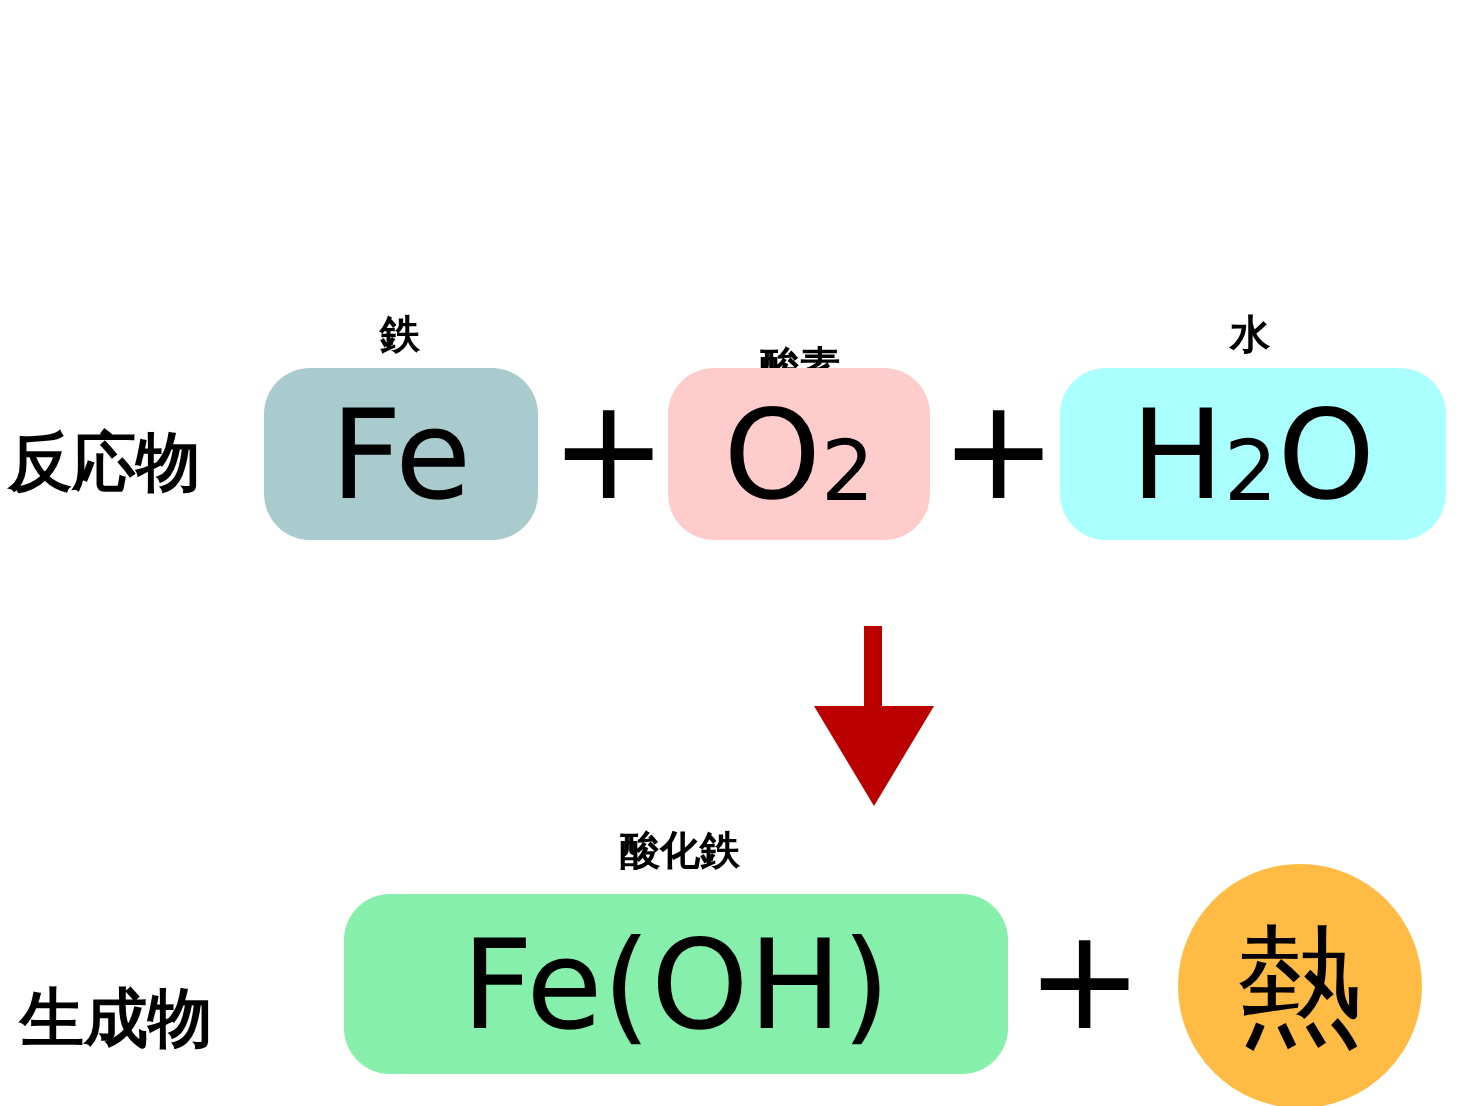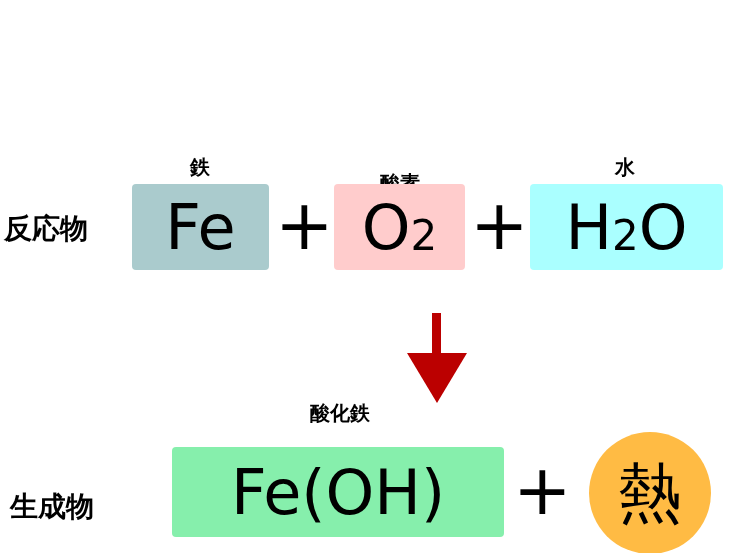--- a/index.html
+++ b/index.html
@@ -1,20 +1,20 @@
 <!DOCTYPE html>
 <html><head>
 <meta charset="utf-8">
 <style>
   html,body{margin:0;padding:0;background:#ffffff;}
   body{width:737px;height:553px;position:relative;overflow:hidden;font-family:"DejaVu Sans",sans-serif;color:#000;}
   .abs{position:absolute;}
   .label{font-weight:bold;font-size:20px;text-align:center;}
-  .rowlabel{font-size:28px;font-weight:bold;}
-  .box{border-radius:4px;display:flex;align-items:center;justify-content:center;font-size:62px;}
+  .rowlabel{font-size:32px;font-weight:bold;}
+  .box{border-radius:23px;display:flex;align-items:center;justify-content:center;font-size:62px;}
   .plus{font-size:70px;line-height:1;}
   .sub{font-size:42px;position:relative;top:8px;}
 </style>
 </head>
 <body>
 
 <div class="abs rowlabel" style="left:4px;top:210px;">反応物</div>
 
 <div class="abs label" style="left:170px;top:154px;width:60px;">鉄</div>
 <div class="abs box" style="left:132px;top:184px;width:137px;height:86px;background:#aacbcd;">
@@ -40,21 +40,21 @@
 
 <div class="abs" style="left:405px;top:313px;">
   <svg width="64" height="92" viewBox="0 0 64 92">
     <rect x="27" y="0" width="9" height="42" fill="#bb0000"></rect>
     <polygon points="2,40 62,40 32,90" fill="#bb0000"></polygon>
   </svg>
 </div>
 
 <div class="abs rowlabel" style="left:10px;top:488px;">生成物</div>
 
-<div class="abs label" style="left:290px;top:400px;width:100px;font-family:Liberation Mono, monospace;">酸化鉄</div>
+<div class="abs label" style="left:290px;top:412px;width:100px;font-family:Liberation Mono, monospace;">酸化鉄</div>
 <div class="abs box" style="left:172px;top:447px;width:332px;height:90px;background:#86efac;">
   <span>Fe(OH)</span>
 </div>
 
 <div class="abs plus" style="left:513px;top:455px;">+</div>
 
 <div class="abs box" style="left:589px;top:432px;width:122px;height:122px;border-radius:50%;background:#ffbb44;font-size:64px;">
   <span>熱</span>
 </div>
 

